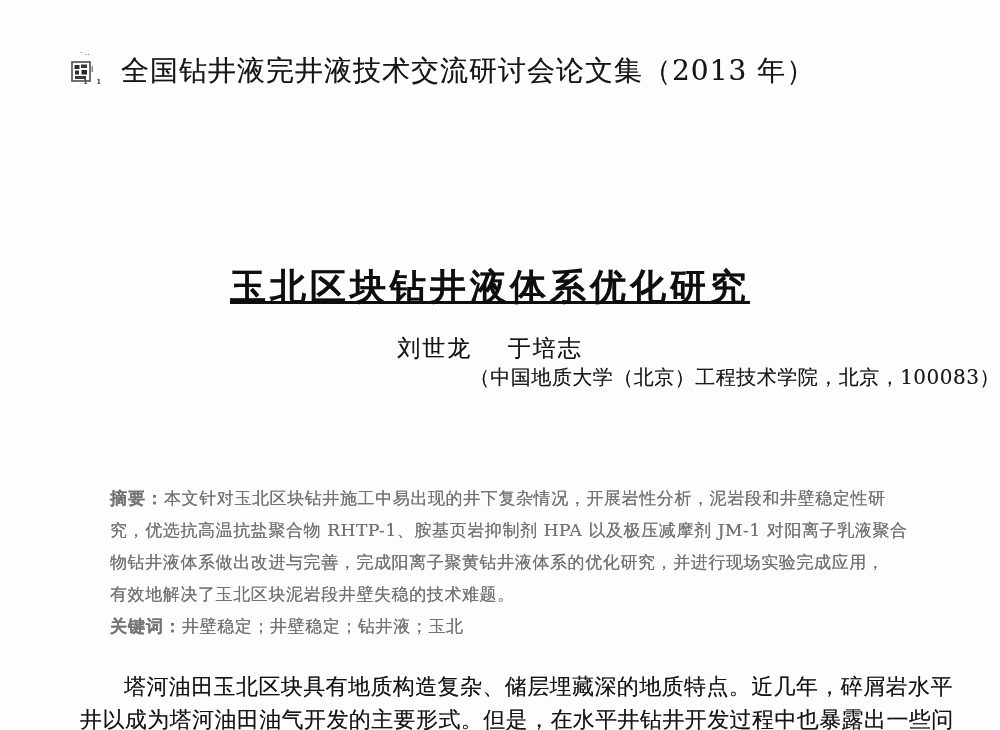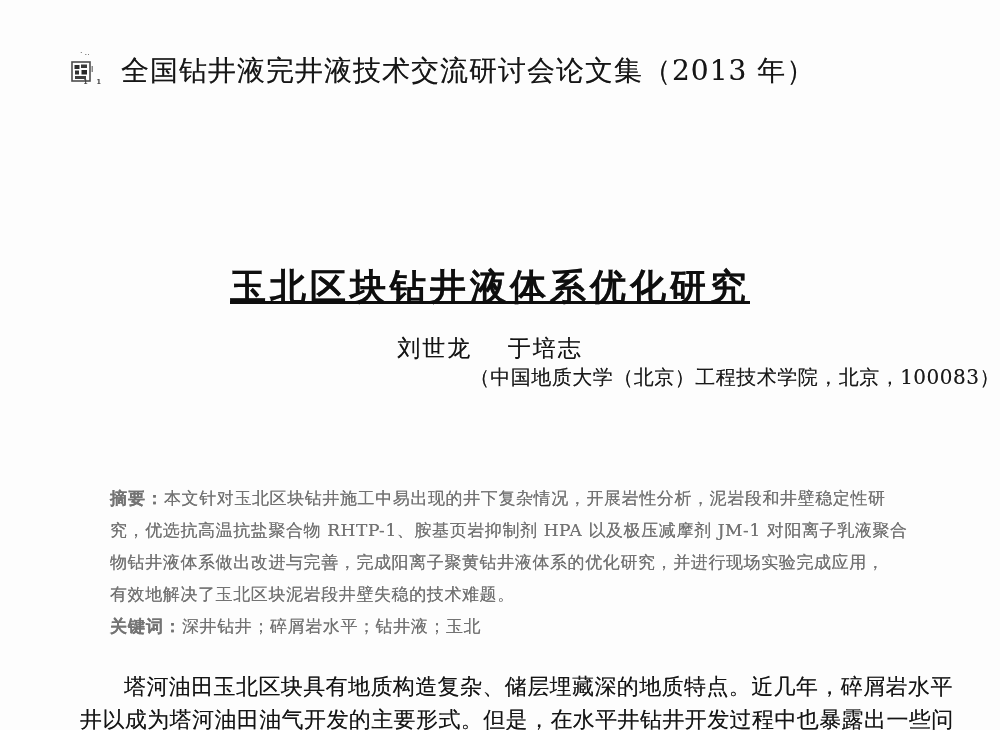--- a/index.html
+++ b/index.html
@@ -155,21 +155,21 @@
     <span class="author">于培志</span>
   </div>
 
   <div class="affiliation-row">（中国地质大学（北京）工程技术学院，北京，100083）</div>
 
   <div class="abstract-block">
     <div class="line"><b>摘要：</b><span>本文针对玉北区块钻井施工中易出现的井下复杂情况，开展岩性分析，泥岩段和井壁稳定性研</span></div>
     <div class="line">究，优选抗高温抗盐聚合物 RHTP-1、胺基页岩抑制剂 HPA 以及极压减摩剂 JM-1 对阳离子乳液聚合</div>
     <div class="line">物钻井液体系做出改进与完善，完成阳离子聚黄钻井液体系的优化研究，并进行现场实验完成应用，</div>
     <div class="line">有效地解决了玉北区块泥岩段井壁失稳的技术难题。</div>
-    <div class="line"><b>关键词：</b><span>深井钻井；碎屑岩水平；钻井液；玉北</span></div>
+    <div class="line"><b>关键词：</b><span>井壁稳定；井壁稳定；钻井液；玉北</span></div>
   </div>
 
   <div class="body-block">
     <div class="line indent">塔河油田玉北区块具有地质构造复杂、储层埋藏深的地质特点。近几年，碎屑岩水平</div>
     <div class="line">井以成为塔河油田油气开发的主要形式。但是，在水平井钻井开发过程中也暴露出一些问</div>
   </div>
 
 </div>
 
 </body></html>

